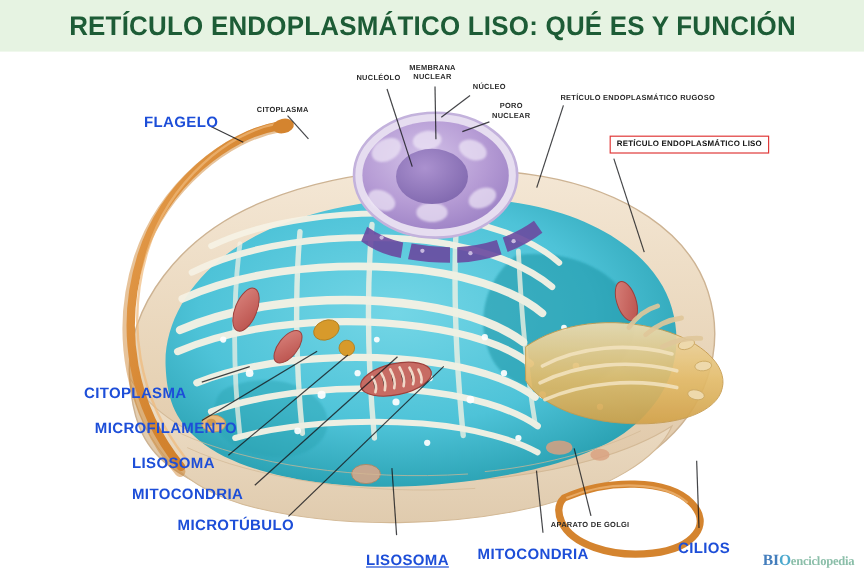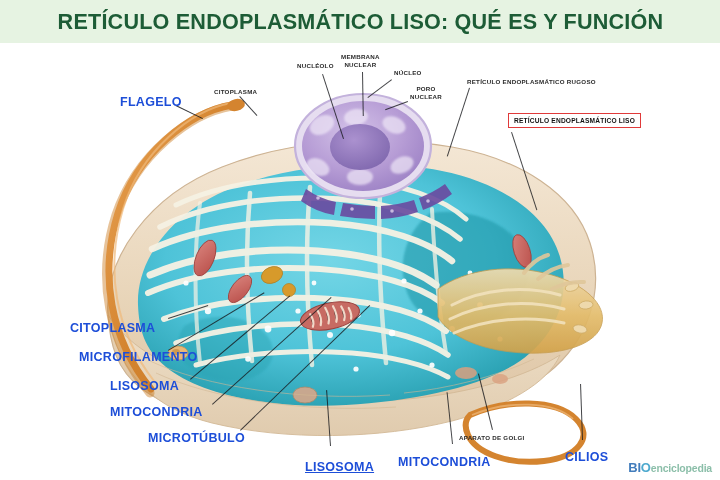--- a/index.html
+++ b/index.html
@@ -25,21 +25,21 @@
              text-align:center;line-height:1.25;}
   .lbl.boxed{font-size:6.6px;font-weight:bold;letter-spacing:.2px;color:#111;
              border:1.4px solid #e03a3a;padding:3px 5px;background:rgba(255,255,255,.88);}
 
   
   .leader{position:absolute;background:#15161a;height:1px;transform-origin:0 0;opacity:.85;}
   .leader.thin{height:.8px;opacity:.8;}
 
   
   #watermark{position:absolute;right:8px;bottom:5px;display:flex;align-items:baseline;
-             font-size:12px;letter-spacing:-.2px;opacity:.9;}
+             font-size:12px;letter-spacing:-.2px;opacity:.9;font-family:Liberation Serif, serif;}
   #wm-bio{font-weight:bold;color:#2f6fb5;font-size:13px;}
   #wm-o{color:#3aa0c9;font-weight:bold;font-size:13px;}
   #wm-rest{color:#7fb8a0;font-weight:bold;font-size:10.5px;}
 </style>
 </head>
 <body>
 
 <div id="stage">
 
   <div id="header">

